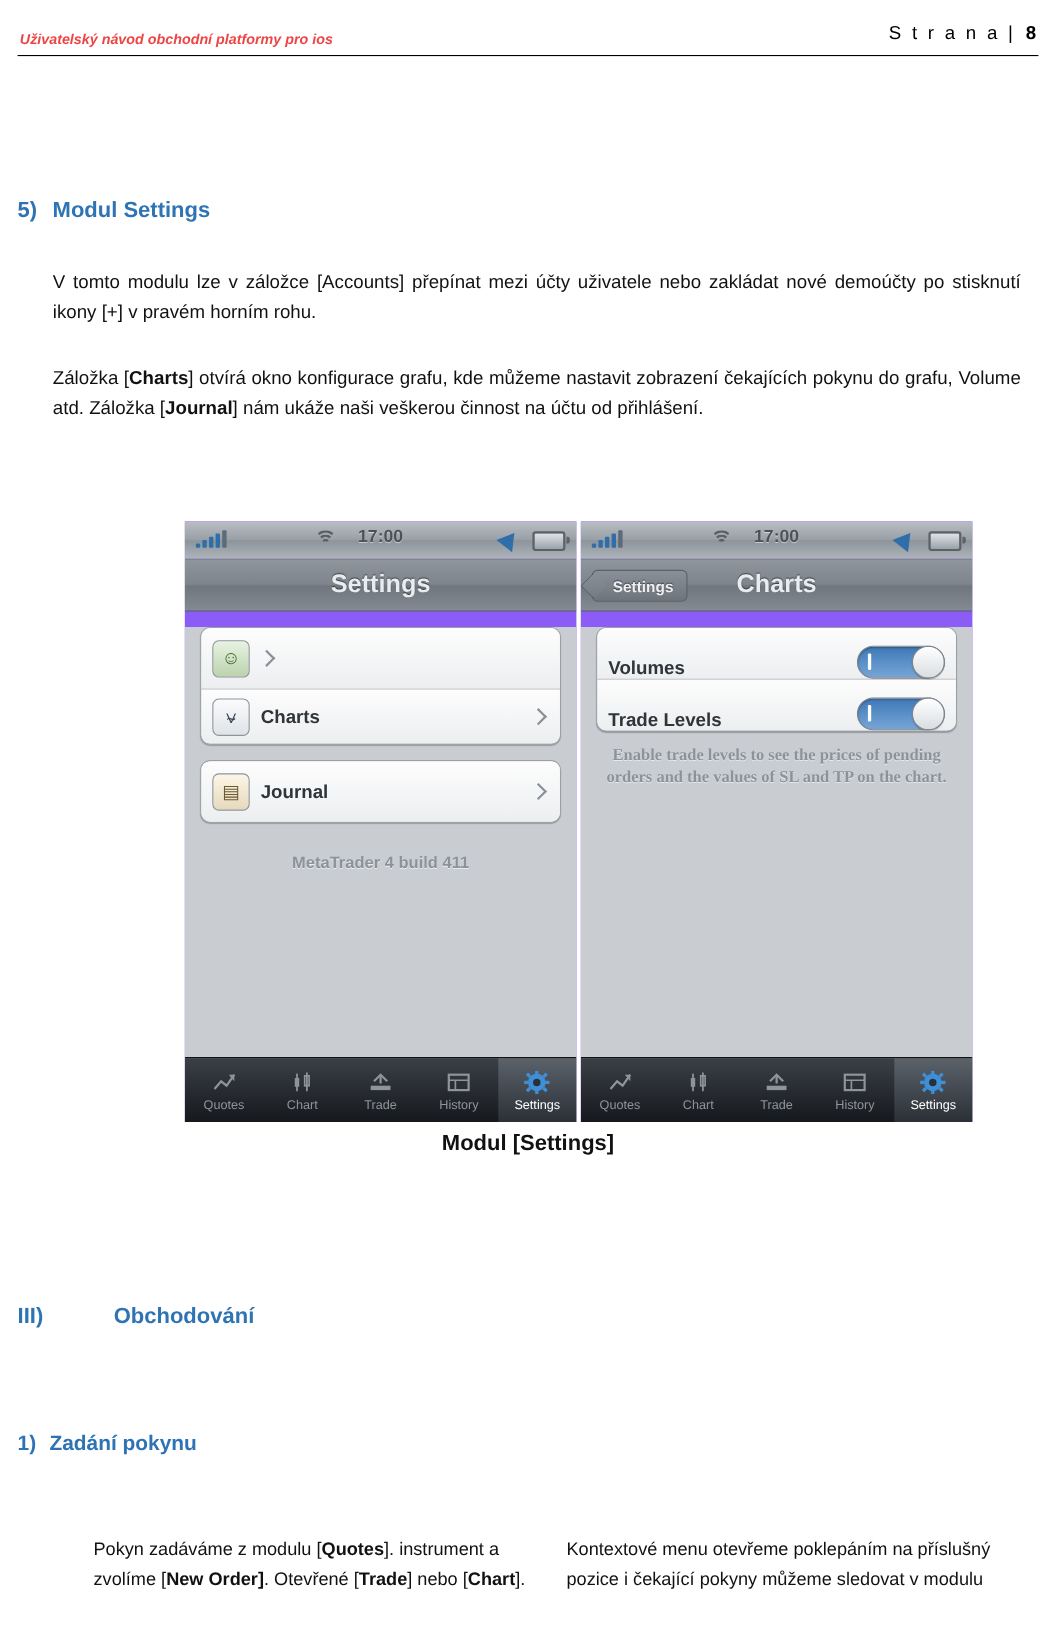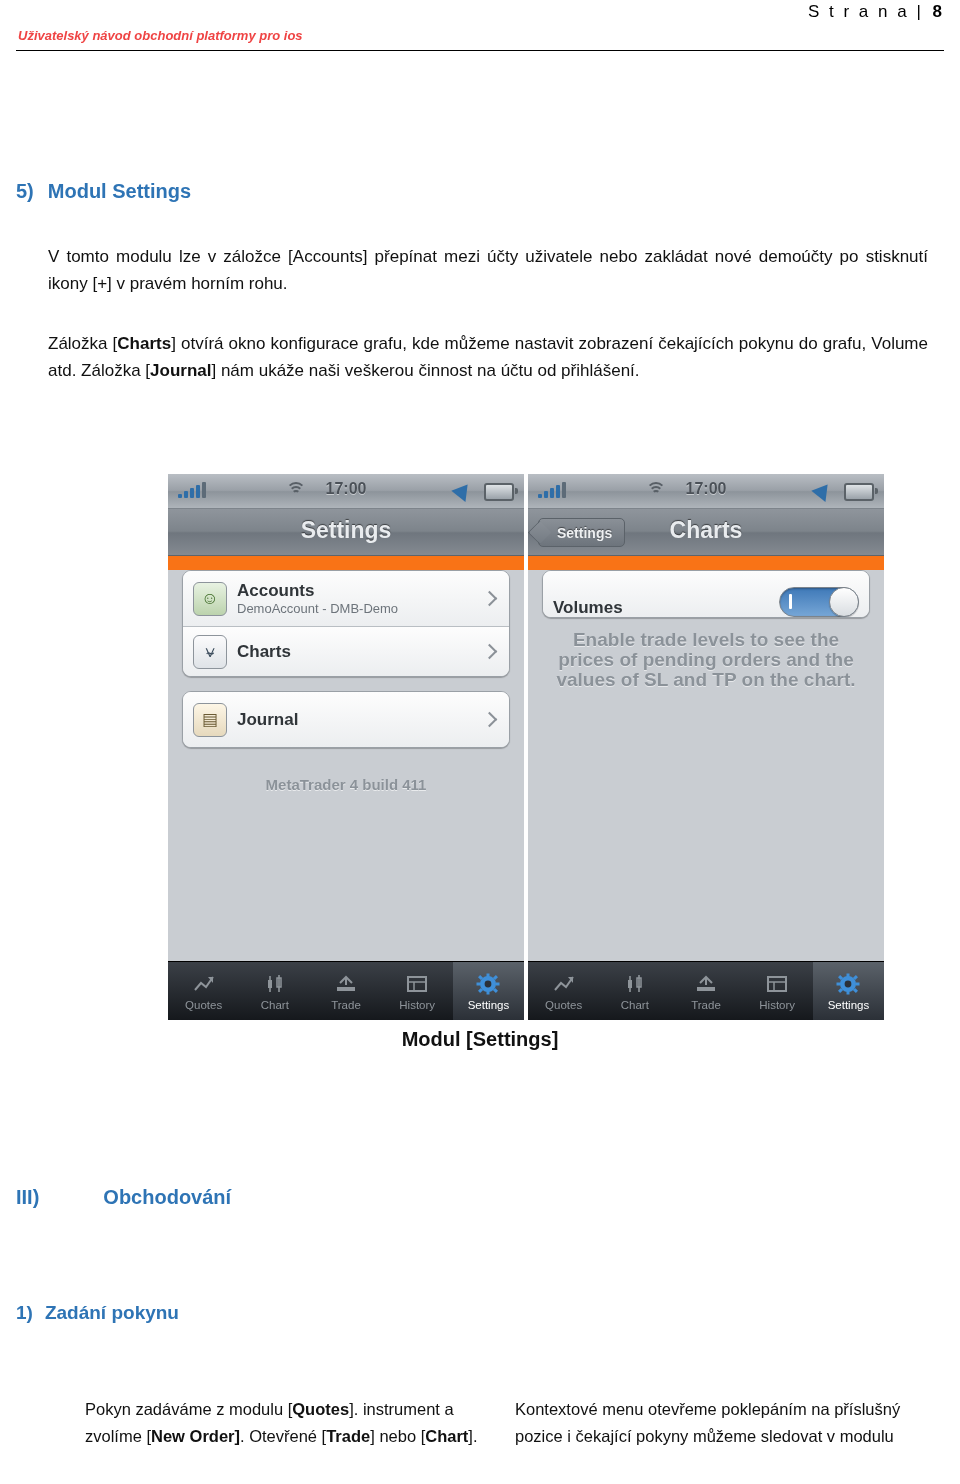--- a/index.html
+++ b/index.html
@@ -19,21 +19,21 @@
   
   .page-header {
     position: absolute;
     top: 0; left: 0;
     width: 960px;
     height: 52px;
   }
   .header-right {
     position: absolute;
     right: 18px;
-    top: 2px;
+    top: 20px;
     font-size: 17px;
     letter-spacing: 2.5px;
     color: #000;
   }
   .header-right .pagenum {
     letter-spacing: 0;
     font-weight: bold;
     margin-left: 2px;
   }
   .header-left {
@@ -93,21 +93,21 @@
     left: 168px;
     top: 474px;
     width: 716px;
     height: 546px;
   }
   .phone {
     position: absolute;
     top: 0;
     width: 356px;
     height: 546px;
-    background: #f97316;
+    background: #8b5cf6;
     overflow: hidden;
   }
   .phone-left { left: 0; }
   .phone-right { left: 360px; }
 
   
   .status-bar {
     position: relative;
     height: 34px;
     background: linear-gradient(to bottom, #b9bec4 0%, #9aa0a7 48%, #8d949b 52%, #aeb4ba 100%);
@@ -345,25 +345,26 @@
     right: -1px; top: -1px;
     width: 28px; height: 28px;
     border-radius: 50%;
     border: 1px solid #7c848c;
     background: linear-gradient(to bottom, #ffffff, #d9dde1);
     box-shadow: 0 1px 1px rgba(0,0,0,.25);
   }
   .hint {
     margin: 12px 22px 0 22px;
     text-align: center;
-    font-size: 19px;
+    font-size: 15px;
     font-weight: bold;
     line-height: 20px;
     color: #8b9299;
     text-shadow: 0 1px 0 rgba(255,255,255,.55);
+    font-family: Liberation Serif, serif;
   }
 
   
   .tab-bar {
     position: absolute;
     bottom: 0; left: 0;
     width: 100%;
     height: 58px;
     display: flex;
     background: linear-gradient(to bottom, #3b4047, #15181c);
@@ -479,24 +480,20 @@
     </div>
 
     <div class="nav-bar">
       <div class="nav-title">Settings</div>
     </div>
 
     <div class="phone-body">
       <div class="group">
         <div class="row row-tall">
           <div class="row-icon icon-accounts">☺</div>
-          <div class="row-text">
-            <div class="row-title">Accounts</div>
-            <div class="row-sub">DemoAccount - DMB-Demo</div>
-          </div>
           <div class="chevron"></div>
         </div>
         <div class="row">
           <div class="row-icon icon-charts">⍱</div>
           <div class="row-text">
             <div class="row-title">Charts</div>
           </div>
           <div class="chevron"></div>
         </div>
       </div>
@@ -606,20 +603,28 @@
     <div class="phone-body">
       <div class="group">
         <div class="row row-toggle">
           <div class="row-text">
             <div class="row-title">Volumes</div>
           </div>
           <div class="toggle">
               <div class="toggle-knob"></div>
             </div>
         </div>
+        <div class="row row-toggle">
+          <div class="row-text">
+            <div class="row-title">Trade Levels</div>
+          </div>
+          <div class="toggle">
+              <div class="toggle-knob"></div>
+            </div>
+        </div>
       </div>
 
       <div class="hint">Enable trade levels to see the prices of pending orders and the values of SL and TP on the chart.</div>
     </div>
 
     <div class="tab-bar">
       <div class="tab">
         <div class="tab-ico">
           <svg width="22" height="20" viewBox="0 0 22 20">
               <polyline points="2,16 8,9 13,13 20,3" fill="none" stroke="#8e949a" stroke-width="2"></polyline>

